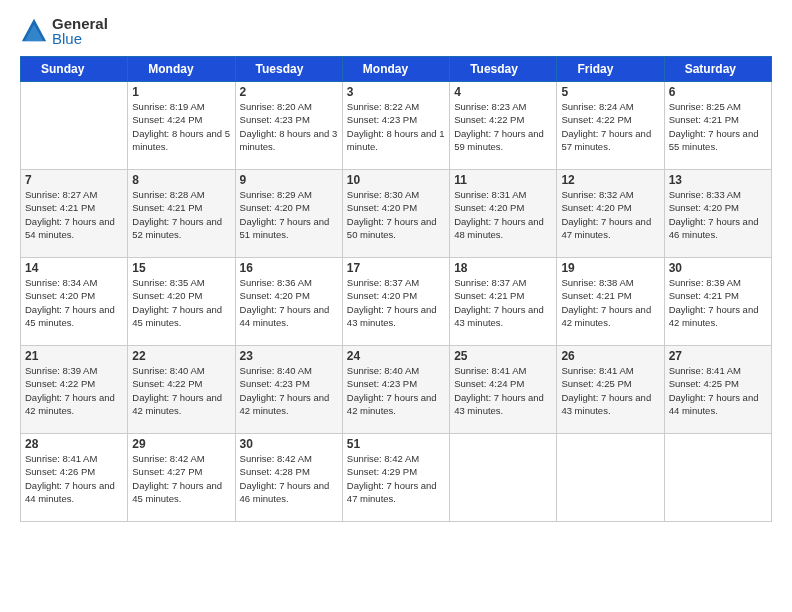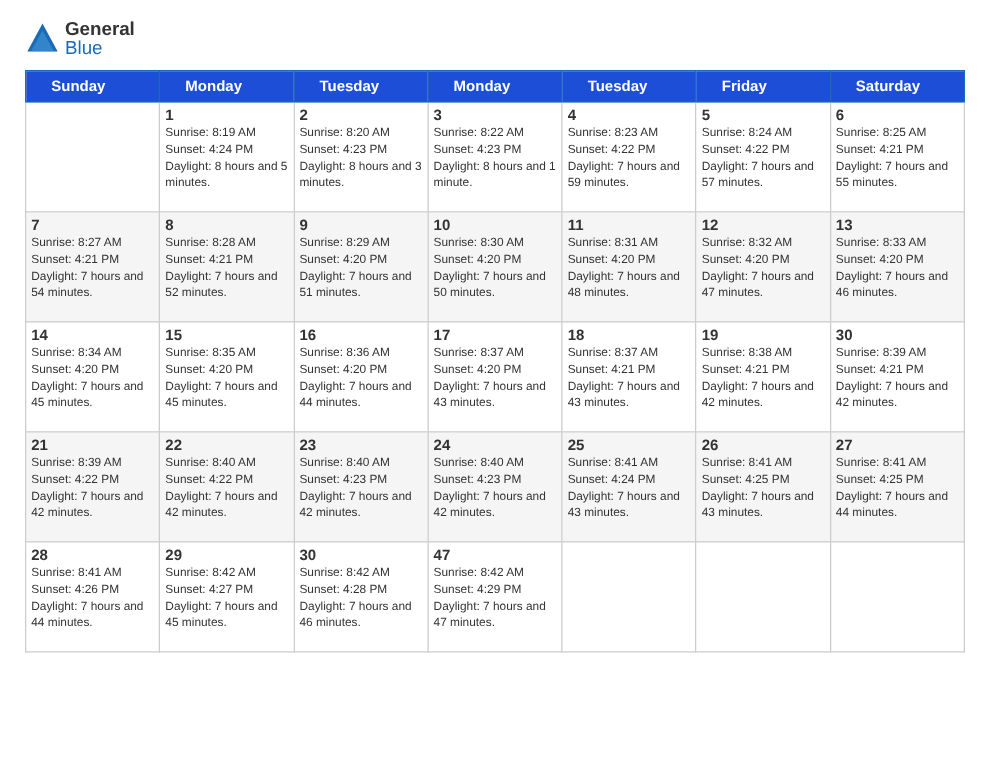--- a/index.html
+++ b/index.html
@@ -257,21 +257,21 @@
           </td>
           <td>
             <span class="day-num">29</span>
             <div class="day-detail">Sunrise: 8:42 AM<br>Sunset: 4:27 PM<br>Daylight: 7 hours and 45 minutes.</div>
           </td>
           <td>
             <span class="day-num">30</span>
             <div class="day-detail">Sunrise: 8:42 AM<br>Sunset: 4:28 PM<br>Daylight: 7 hours and 46 minutes.</div>
           </td>
           <td>
-            <span class="day-num">47</span>
+            <span class="day-num">51</span>
             <div class="day-detail">Sunrise: 8:42 AM<br>Sunset: 4:29 PM<br>Daylight: 7 hours and 47 minutes.</div>
           </td>
           <td class="empty-cell"></td>
           <td class="empty-cell"></td>
           <td class="empty-cell"></td>
         </tr>
       </tbody>
   </table>
 </div>
 

